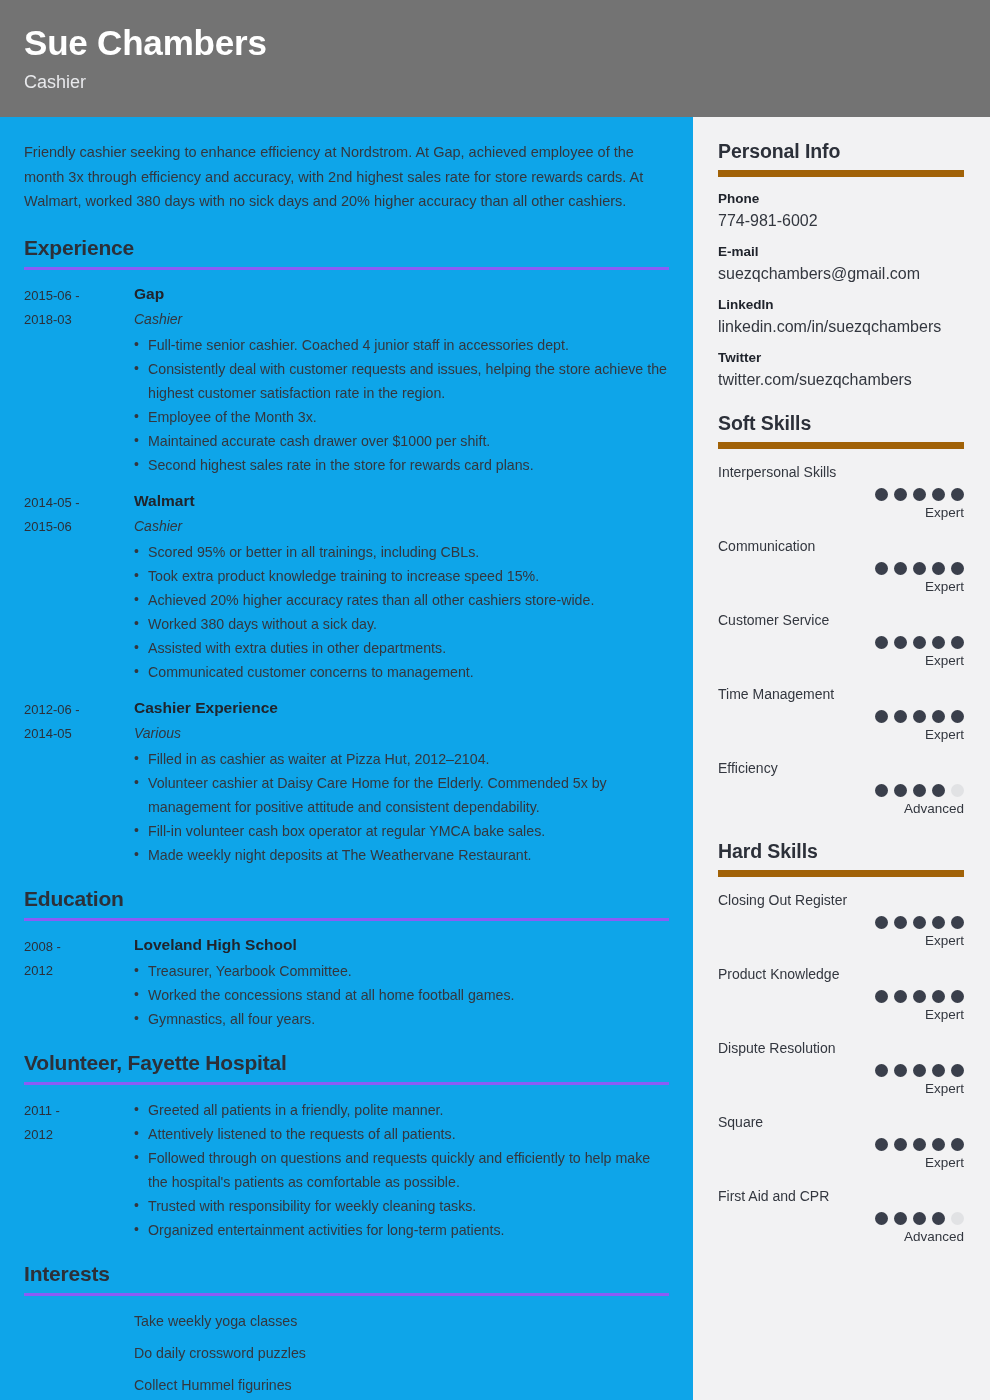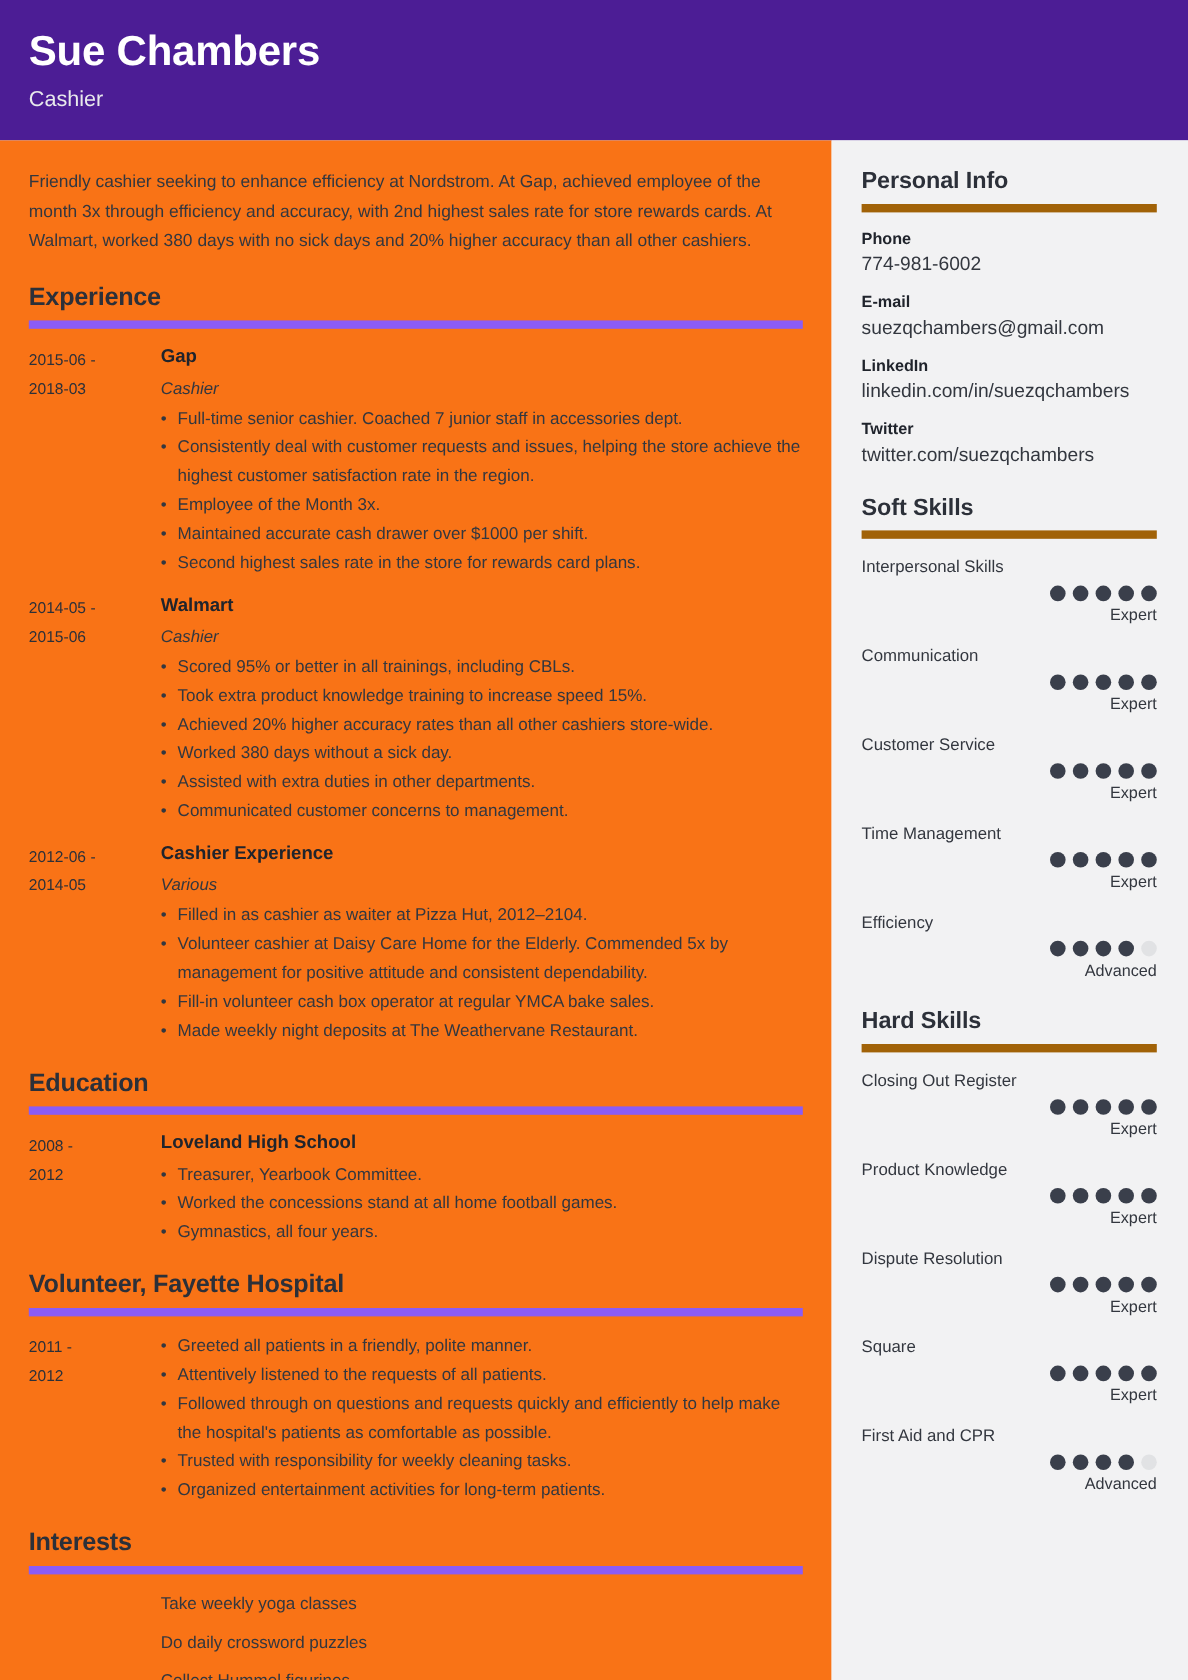--- a/index.html
+++ b/index.html
@@ -14,21 +14,21 @@
     position: relative;
     width: 990px;
     height: 1400px;
     background: #ffffff;
     overflow: hidden;
   }
 
   
   .header {
     height: 117px;
-    background: #4c1d95;
+    background: #737373;
     padding: 22px 24px 0 24px;
   }
   .header-name {
     color: #ffffff;
     font-size: 35px;
     font-weight: bold;
     letter-spacing: -0.2px;
     line-height: 42px;
   }
   .header-title {
@@ -40,21 +40,21 @@
   }
 
   
   .body {
     display: flex;
     align-items: stretch;
     height: 1283px;
   }
   .main {
     width: 693px;
-    background: #f97316;
+    background: #0ea5e9;
     padding: 23px 24px 0 24px;
   }
   .sidebar {
     width: 297px;
     background: #f2f2f3;
     padding: 23px 26px 0 25px;
   }
 
   
   .summary {
@@ -64,21 +64,21 @@
     margin-bottom: 22px;
   }
 
   
   .section-heading {
     font-size: 21px;
     font-weight: bold;
     color: #2c3039;
     letter-spacing: -0.2px;
     padding-bottom: 7px;
-    border-bottom: 7px solid #8b5cf6;
+    border-bottom: 3px solid #8b5cf6;
     margin-bottom: 13px;
   }
   .section { margin-bottom: 20px; }
 
   
   .entry {
     display: flex;
     align-items: flex-start;
     margin-bottom: 13px;
   }
@@ -210,21 +210,21 @@
         <div>
             <div class="entry">
               <div class="entry-dates">
                 <div>2015-06 -</div>
                 <div>2018-03</div>
               </div>
               <div class="entry-body">
                 <div class="entry-org">Gap</div>
                 <div class="entry-role">Cashier</div>
                 <ul class="bullets">
-                  <li>Full-time senior cashier. Coached 7 junior staff in accessories dept.</li>
+                  <li>Full-time senior cashier. Coached 4 junior staff in accessories dept.</li>
                   <li>Consistently deal with customer requests and issues, helping the store achieve the highest customer satisfaction rate in the region.</li>
                   <li>Employee of the Month 3x.</li>
                   <li>Maintained accurate cash drawer over $1000 per shift.</li>
                   <li>Second highest sales rate in the store for rewards card plans.</li>
                 </ul>
               </div>
             </div>
             <div class="entry">
               <div class="entry-dates">
                 <div>2014-05 -</div>

